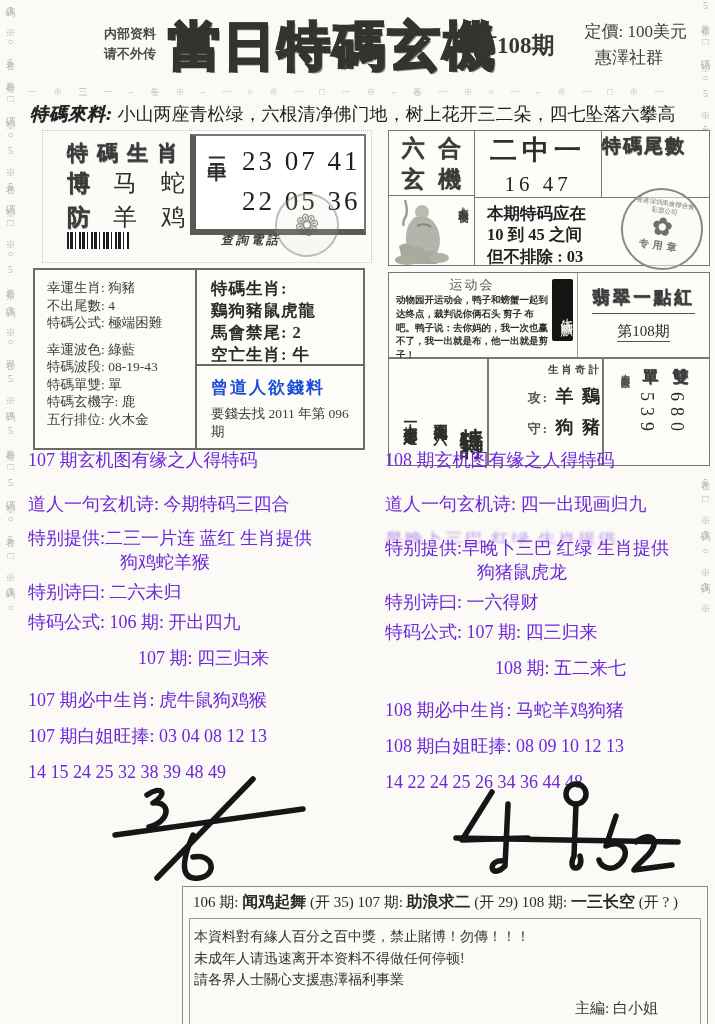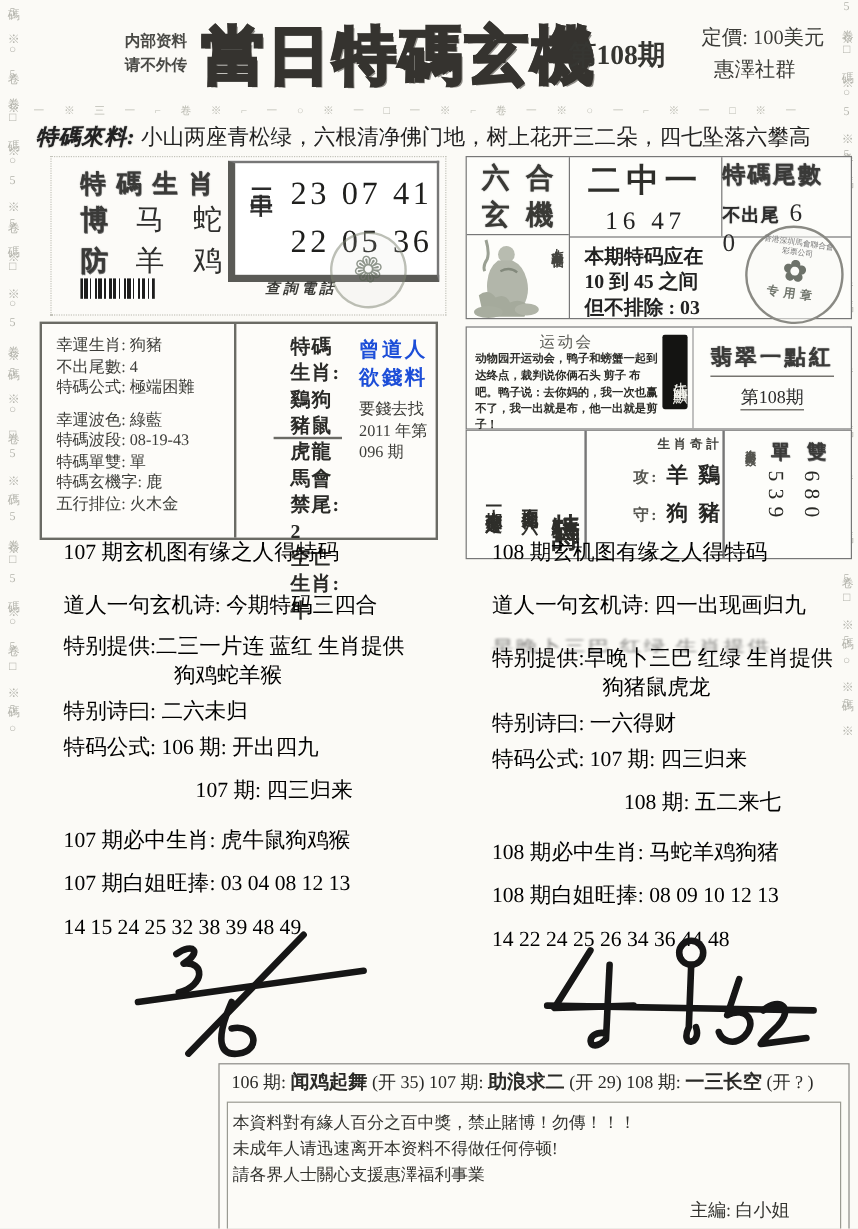--- a/index.html
+++ b/index.html
@@ -42,21 +42,21 @@
   .pick-nums{font-size:27px;letter-spacing:3px;color:#1f1f1d;}
   .phone{left:178px;top:101px;font-size:12px;font-weight:900;letter-spacing:3px;font-style:italic;color:#3c3c38;}
   .stamp-l{left:232px;top:62px;width:60px;height:60px;border:2px solid rgba(110,118,100,.45);border-radius:50%;
     display:flex;align-items:center;justify-content:center;transform:rotate(-12deg);background:rgba(220,224,214,.15);}
   .stamp-l-flower{font-size:30px;color:rgba(85,95,80,.65);}
 
   
   .lib{left:33px;top:268px;width:328px;height:178px;border:2px solid #6b6b65;background:#fdfcf9;display:flex;}
   .lib-left{width:148px;border-right:2px solid #6b6b65;padding:9px 0 0 12px;font-size:13.5px;line-height:17.5px;color:#3d3d39;}
   .lib-left .gap{height:9px;}
-  .lib-right{flex:1;display:flex;flex-direction:row;margin-left:31px;}
+  .lib-right{flex:1;display:flex;flex-direction:column;}
   .lib-right-top{padding:8px 0 0 14px;font-size:16.5px;font-weight:900;line-height:22px;color:#2b2b28;
     border-bottom:2px solid #6b6b65;height:96px;box-sizing:border-box;letter-spacing:1px;}
   .lib-right-bot{padding:10px 0 0 14px;}
   .lib-foot-title{font-size:17px;font-weight:900;letter-spacing:2px;color:#1d4ed8;}
   .lib-foot-text{font-size:13.5px;margin-top:6px;color:#3d3d39;}
 
   
   .rtb{left:388px;top:130px;width:320px;height:134px;border:1px solid #777;background:#fdfdfa;display:flex;}
   .rtb-left{width:85px;border-right:1px solid #777;display:flex;flex-direction:column;}
   .logo{height:60px;border-bottom:1px solid #777;display:grid;grid-template-columns:1fr 1fr;
@@ -100,21 +100,21 @@
   .plan-title{font-size:10.5px;font-weight:900;letter-spacing:3px;color:#44443f;}
   .plan-row{font-size:18px;font-weight:900;margin-top:7px;color:#262624;letter-spacing:2px;}
   .plan-lbl{font-size:13px;color:#55554f;}
   .tails-cell{flex:1;display:flex;justify-content:center;padding-top:8px;}
   .tails-cap{font-size:9px;color:#55554f;font-weight:bold;width:14px;margin-right:4px;letter-spacing:1px;}
   .tail-col{width:30px;text-align:center;}
   .tail-col-hdr{font-size:16px;}
   .tail-col-digits{writing-mode:vertical-rl;font-size:18px;letter-spacing:6px;color:#2a2a26;margin-top:4px;}
 
   
-  .txtcol{width:350px;font-size:18px;color:#000000;margin-left:25px;}
+  .txtcol{width:350px;font-size:18px;color:#6d28d9;}
   .txtcol .ln{line-height:24px;}
   .col-l{left:28px;top:448px;}
   .col-r{left:385px;top:448px;}
   .mb20{margin-bottom:20px;} .mb10{margin-bottom:10px;} .mb6{margin-bottom:6px;}
   .mb12{margin-bottom:12px;} .mb18{margin-bottom:18px;}
   .indent{margin-left:92px;}
   .indent2{margin-left:110px;}
   .ghost{filter:blur(1.2px);opacity:.5;transform:scaleY(.72);margin-bottom:-14px;letter-spacing:2px;}
 
   
@@ -223,23 +223,20 @@
       </div>
     </div>
     <div class="rtb-right">
       <div class="rtb-toprow">
         <div class="cell-21">
           <div class="pick2">二中一</div>
           <div class="pick2-nums">16 47</div>
         </div>
         <div class="cell-tail">
           <div class="tail-hdr mottled">特碼尾數</div>
-          <div class="tail-row">
-            <span class="tail-lbl">不出尾</span><span class="tail-nums">6 0</span>
-          </div>
         </div>
       </div>
       <div class="rtb-botrow">
         <div>本期特码应在</div>
         <div>10 到 45 之间</div>
         <div>但不排除 : 03</div>
         <div class="stamp-r">
           <div class="stamp-ring">香港深圳馬會聯合會彩票公司</div>
           <div class="stamp-flower">✿</div>
           <div class="stamp-word">专用章</div>

